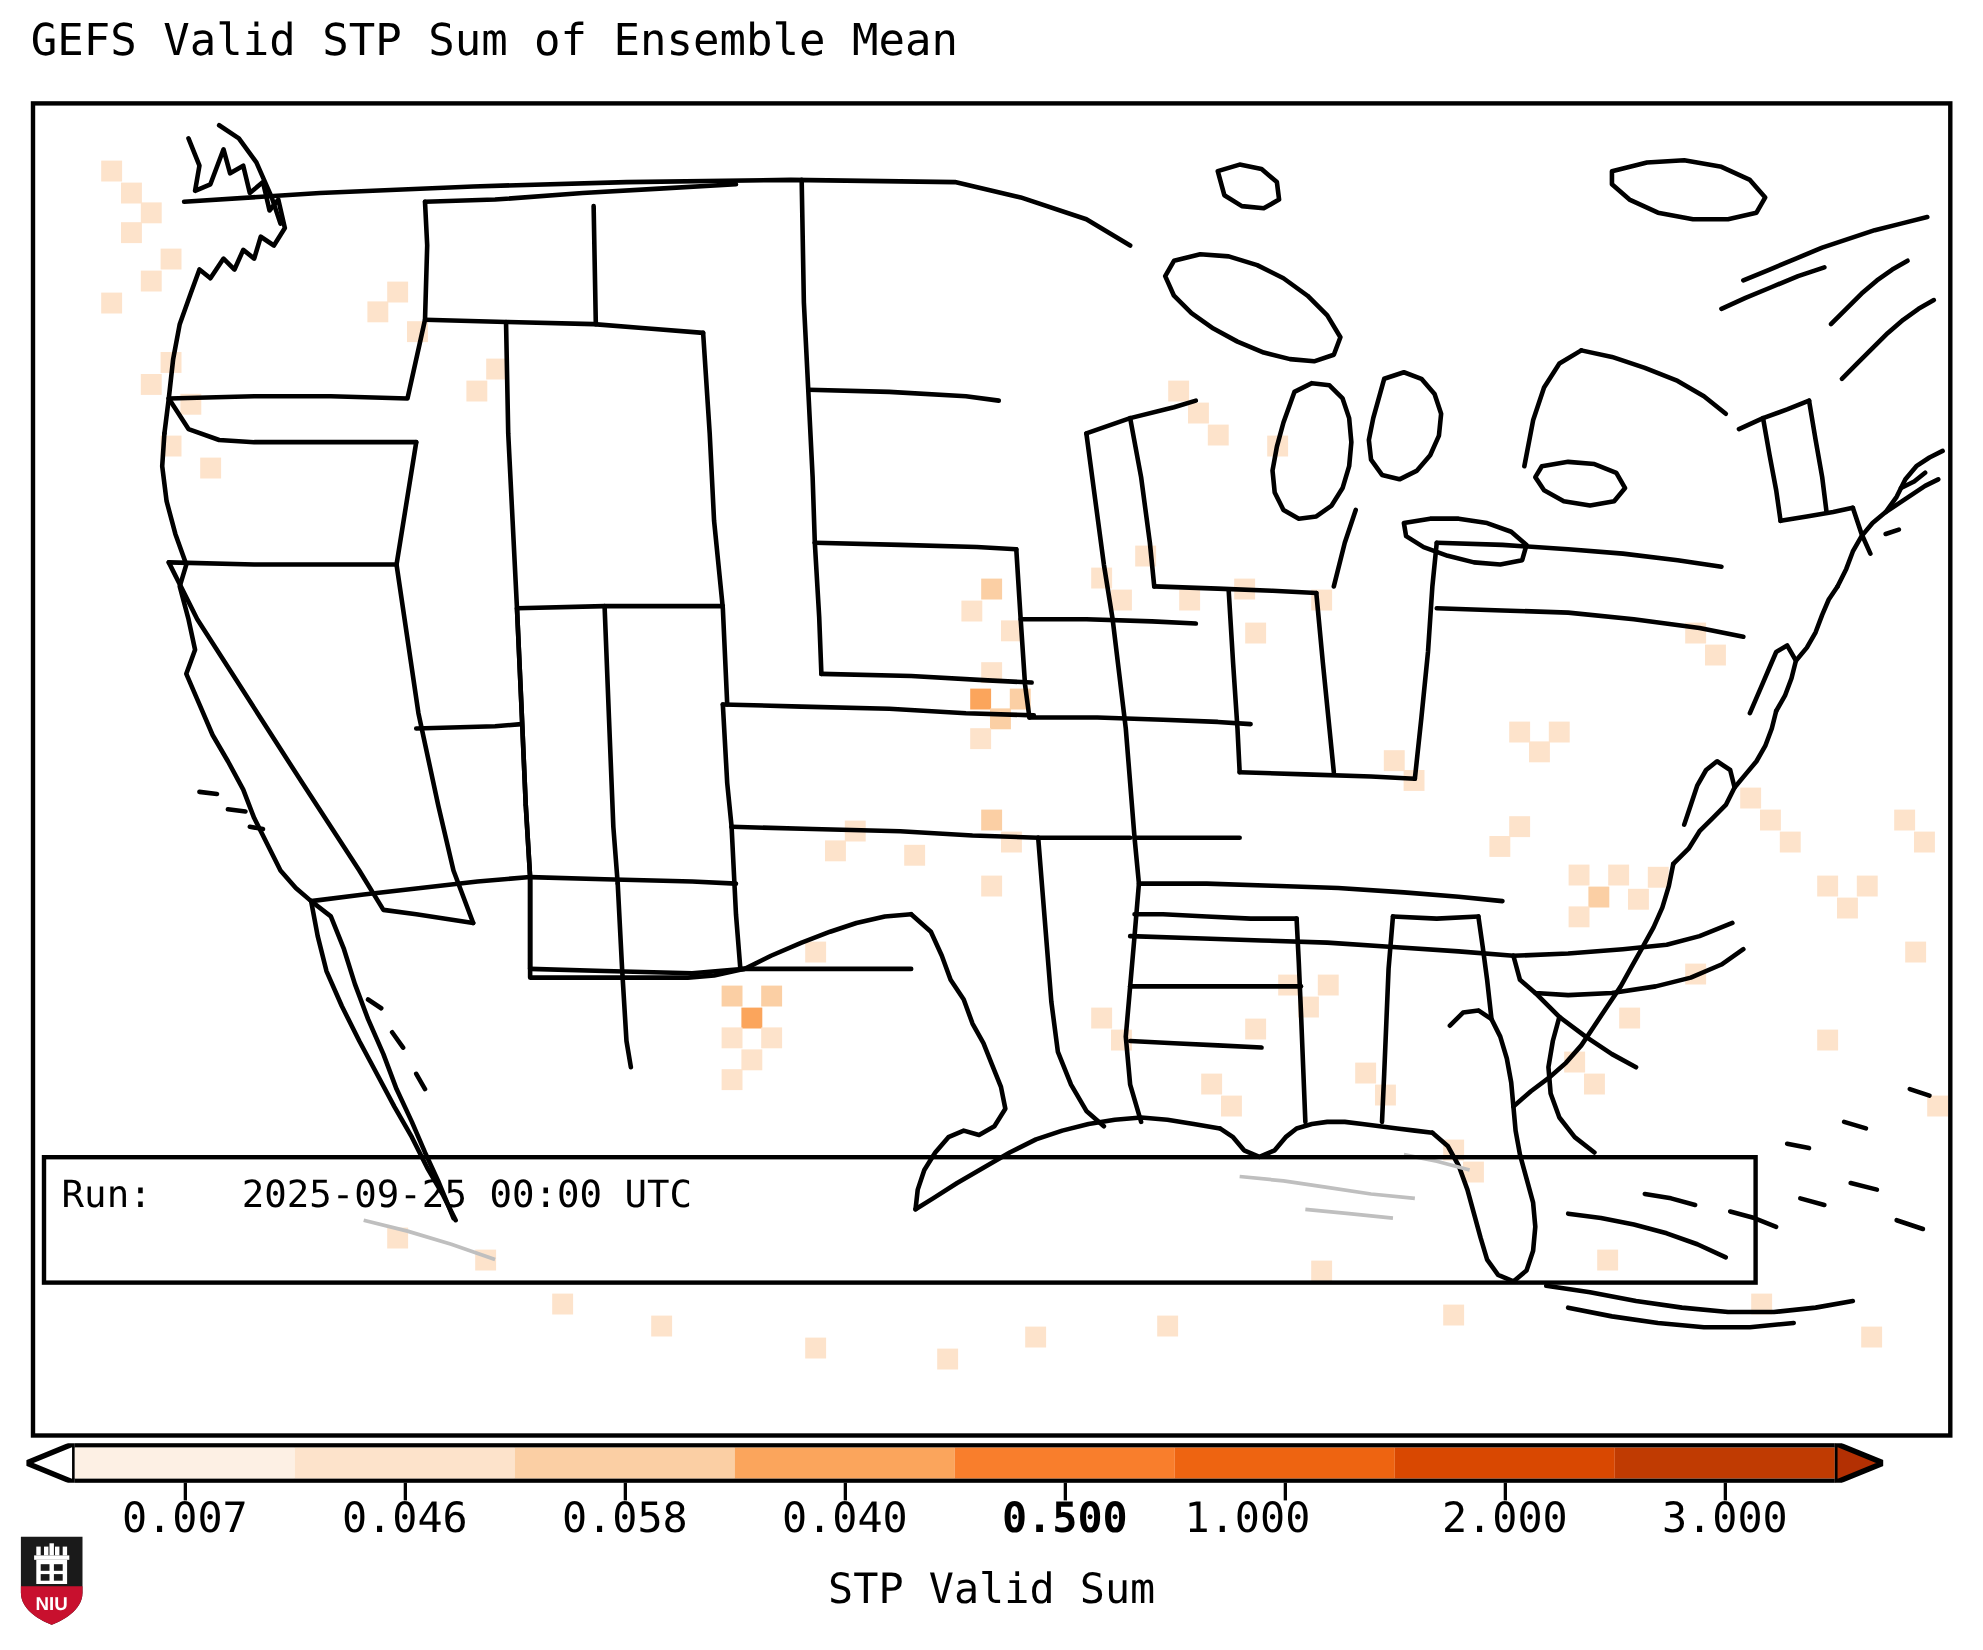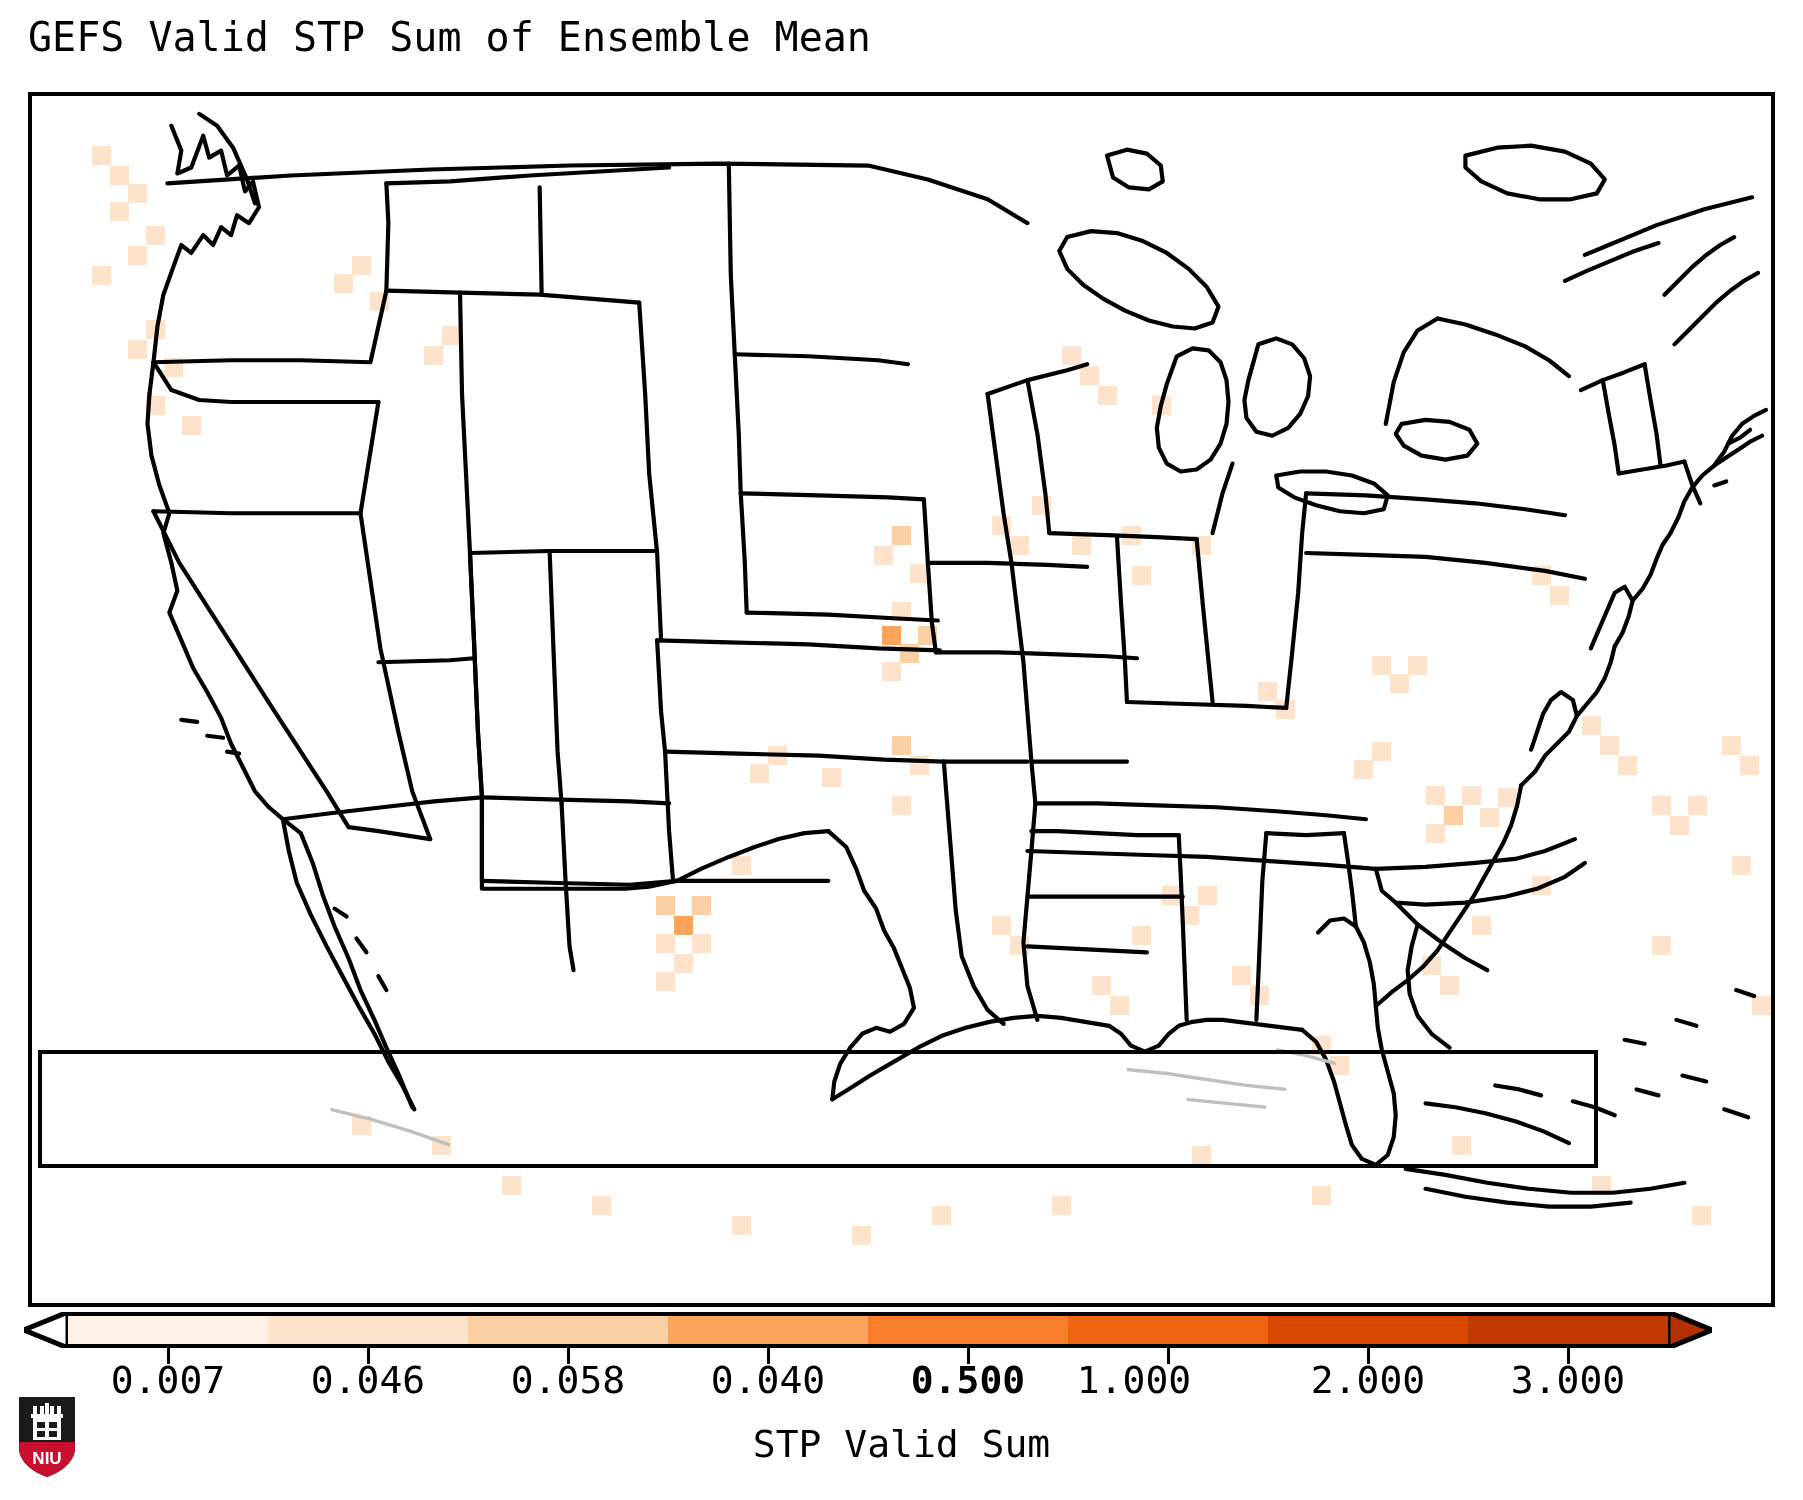--- a/index.html
+++ b/index.html
@@ -372,20 +372,21 @@
     <g fill="none" stroke="#BFBFBF" stroke-width="3.4" stroke-linejoin="round">
       <path d="M1100,980 L1140,984 L1180,990 L1220,996 L1260,1000"></path>
       <path d="M1160,1010 L1200,1014 L1240,1018"></path>
       <path d="M1250,960 L1280,966 L1310,974"></path>
       <path d="M300,1020 L340,1030 L380,1042 L420,1056"></path>
     </g>
   </svg>
 </div>
 
 <div id="info-box">
+  <div class="info-line">Run:    2025-09-25 00:00 UTC</div>
 </div>
 
 <div id="colorbar-wrap">
 
   <svg class="cb-arrow" style="left:-4px;" viewBox="0 0 44 36" preserveAspectRatio="none">
     <polygon points="0,18 44,0 44,36" fill="#FFFFFF" stroke="#000" stroke-width="5"></polygon>
   </svg>
   <div id="colorbar-body">
       <div class="cb-seg" style="background: rgb(253, 240, 228);"></div>
       <div class="cb-seg" style="background: rgb(253, 227, 203);"></div>

